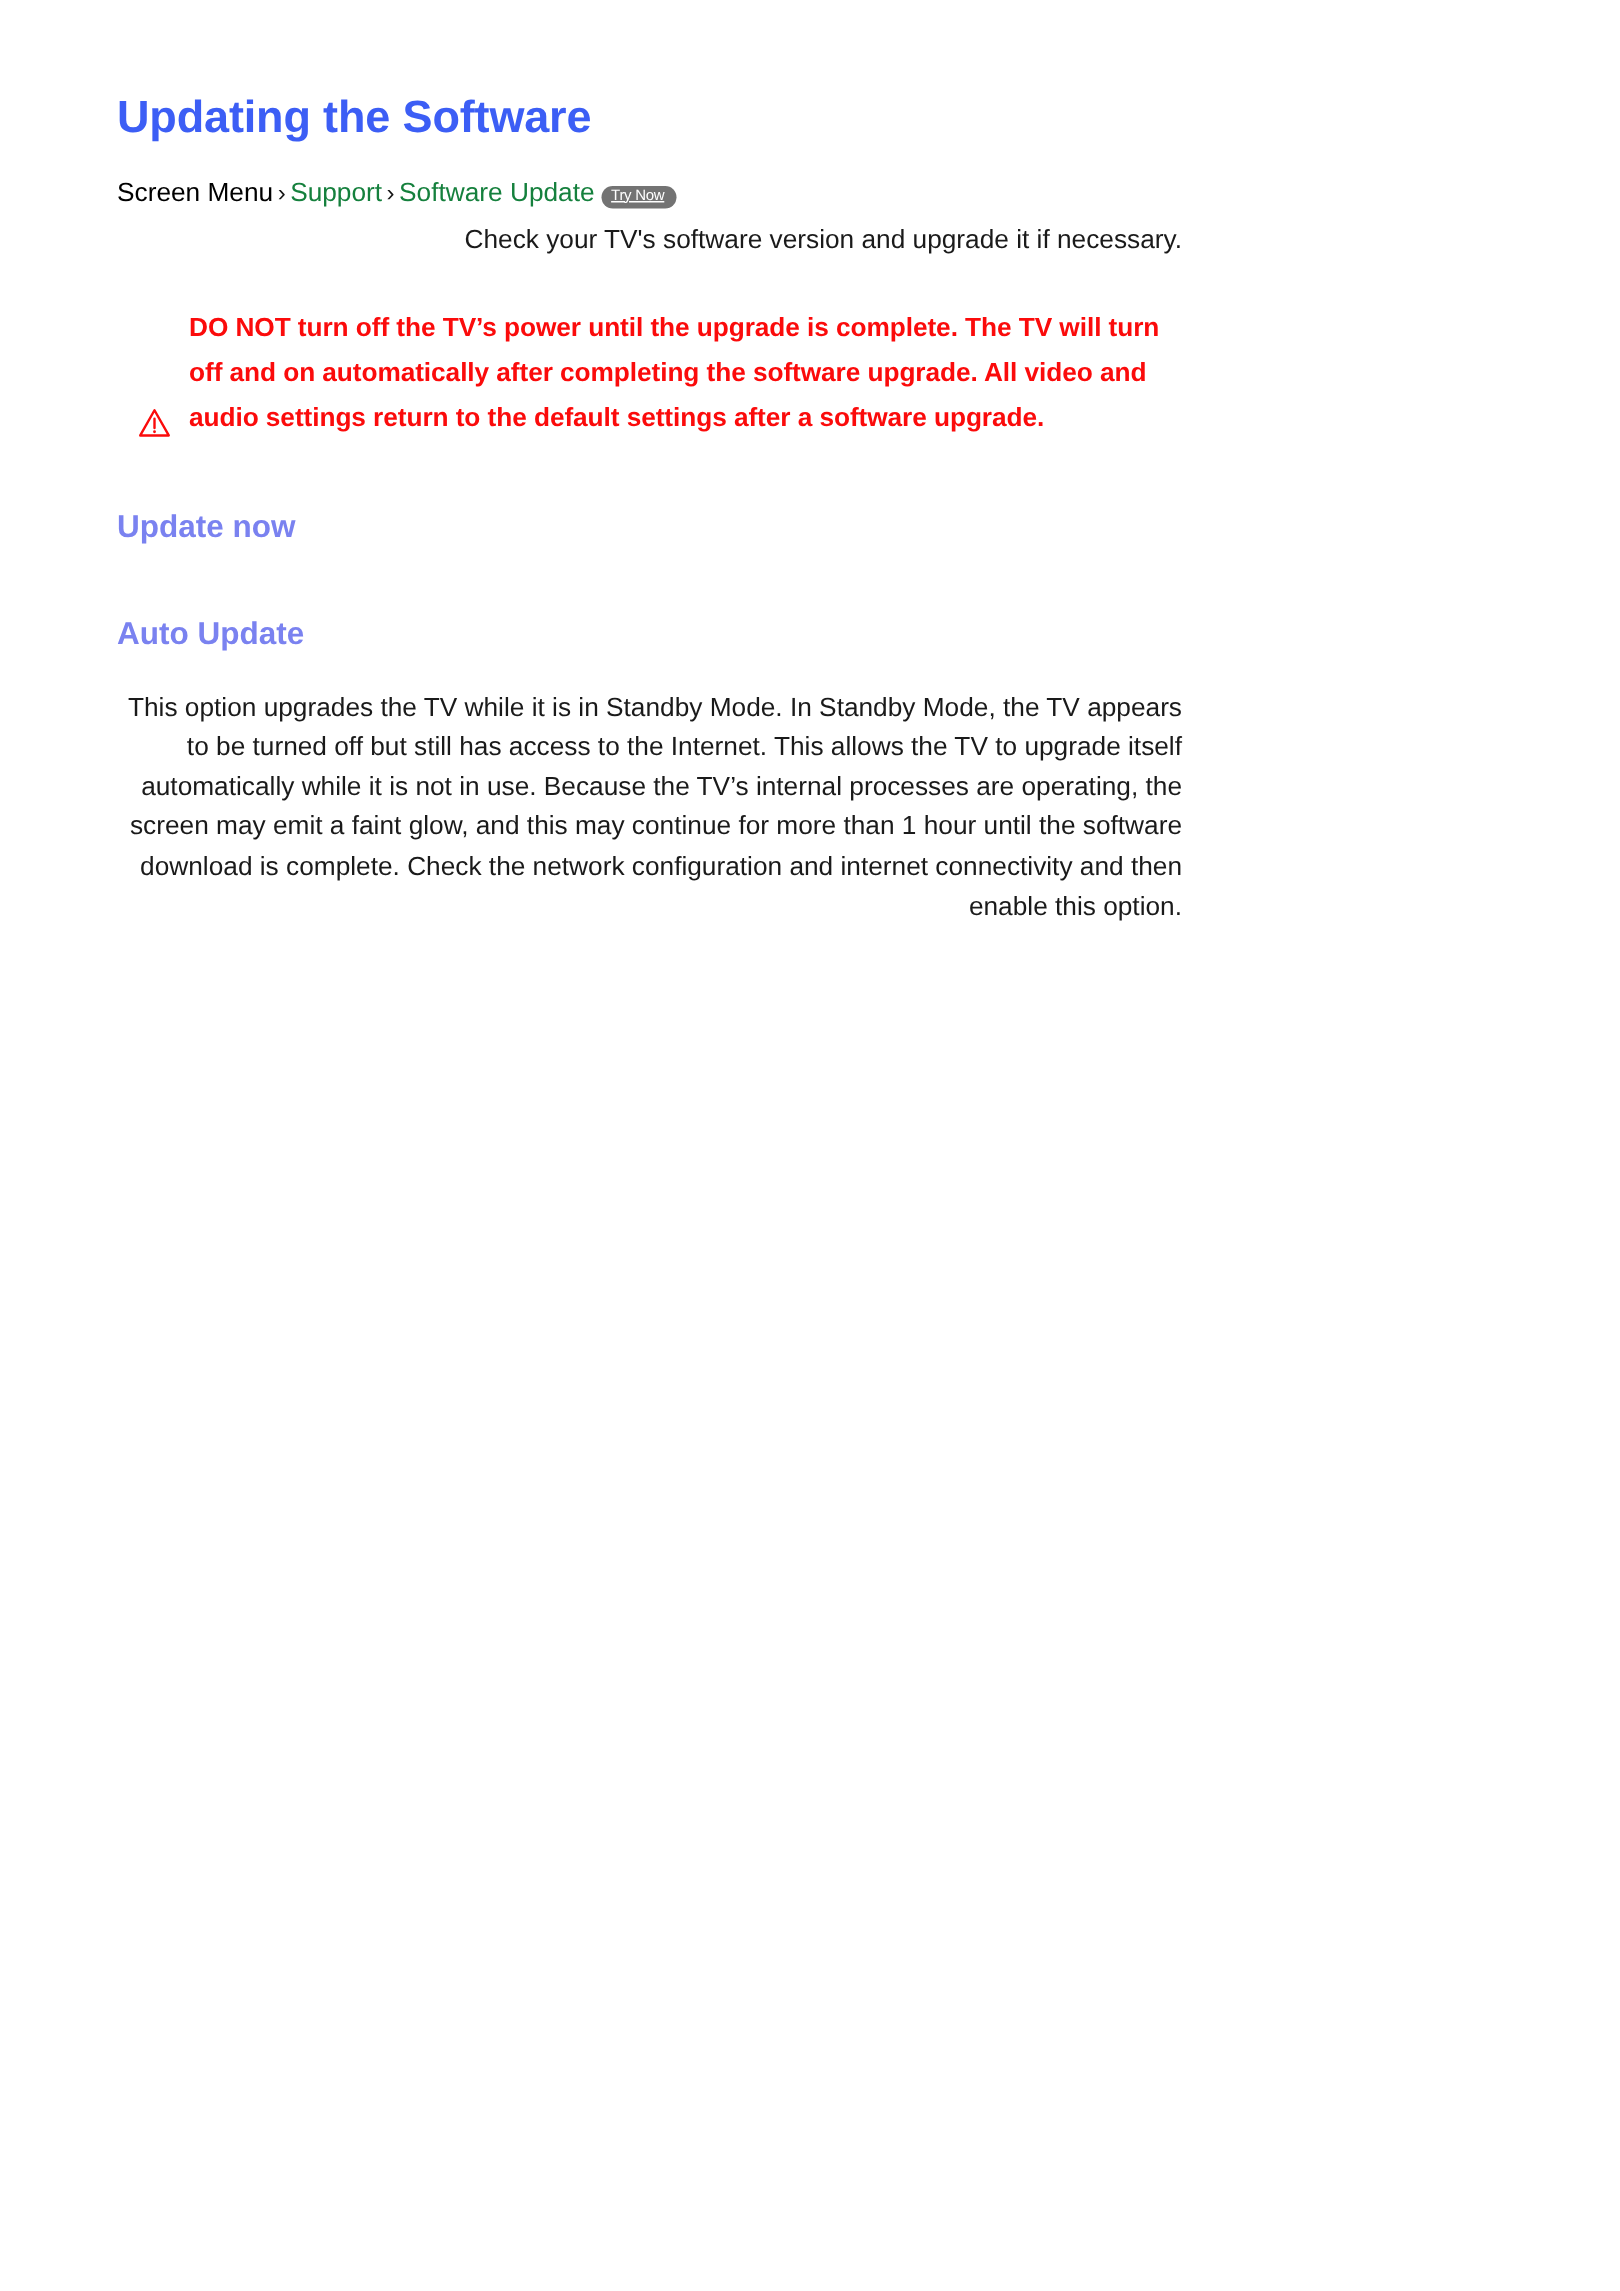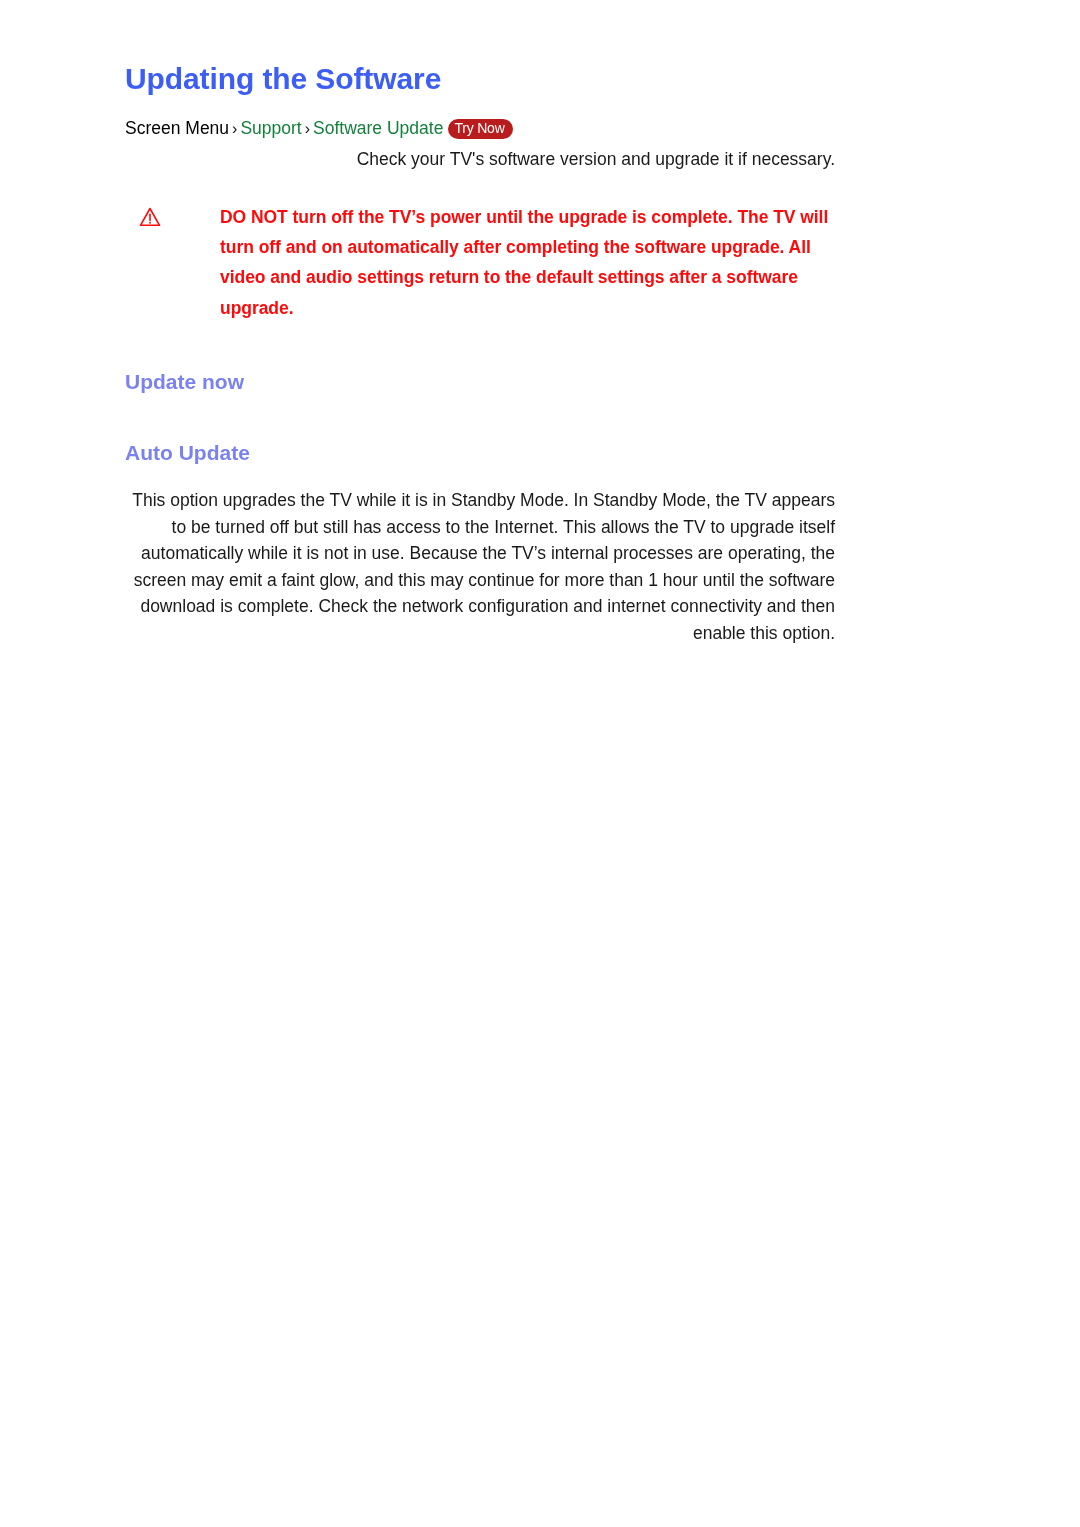--- a/index.html
+++ b/index.html
@@ -15,21 +15,20 @@
     -webkit-font-smoothing: antialiased;
   }
 
   .page {
     position: relative;
     width: 860px;
     height: 1527px;
     box-sizing: border-box;
     padding: 62px 72px 0 78px;
     background: #ffffff;
-    margin-left: 47px;
   }
 
   
   .page-title {
     font-size: 30px;
     font-weight: bold;
     color: #3c5ef5;
     letter-spacing: -0.1px;
     margin: 0 0 18px 0;
     line-height: 1.15;
@@ -51,52 +50,52 @@
     font-weight: normal;
   }
   .crumb-sep {
     color: #141414;
     font-weight: normal;
     padding: 0 3px;
     font-size: 16px;
   }
   .try-now {
     display: inline-block;
-    background: #b91c1c;
+    background: #737373;
     color: #ffffff;
-    font-size: 14px;
+    font-size: 10px;
     font-weight: normal;
     border-radius: 11px;
     padding: 1px 8px 2px 6px;
     margin-left: 5px;
     line-height: 1.25;
     vertical-align: 1px;
     letter-spacing: -0.2px;
+    text-decoration: underline;
   }
 
   
   .body-text {
     font-size: 17.5px;
     line-height: 1.52;
     color: #1a1a1a;
     margin: 0;
     max-width: 925px;
     text-align: right;
   }
   .lead {
     margin-bottom: 0;
   }
 
   
   .warning {
     display: flex;
-    align-items: flex-start;
+    align-items: flex-end;
     margin: 30px 0 0 14px;
     max-width: 930px;
-    gap: 47px;
   }
   .warning-icon {
     flex: 0 0 auto;
     width: 22px;
     height: 22px;
     margin: 4px 12px 0 0;
   }
   .warning-text {
     color: #fb0b0b;
     font-size: 17.5px;

